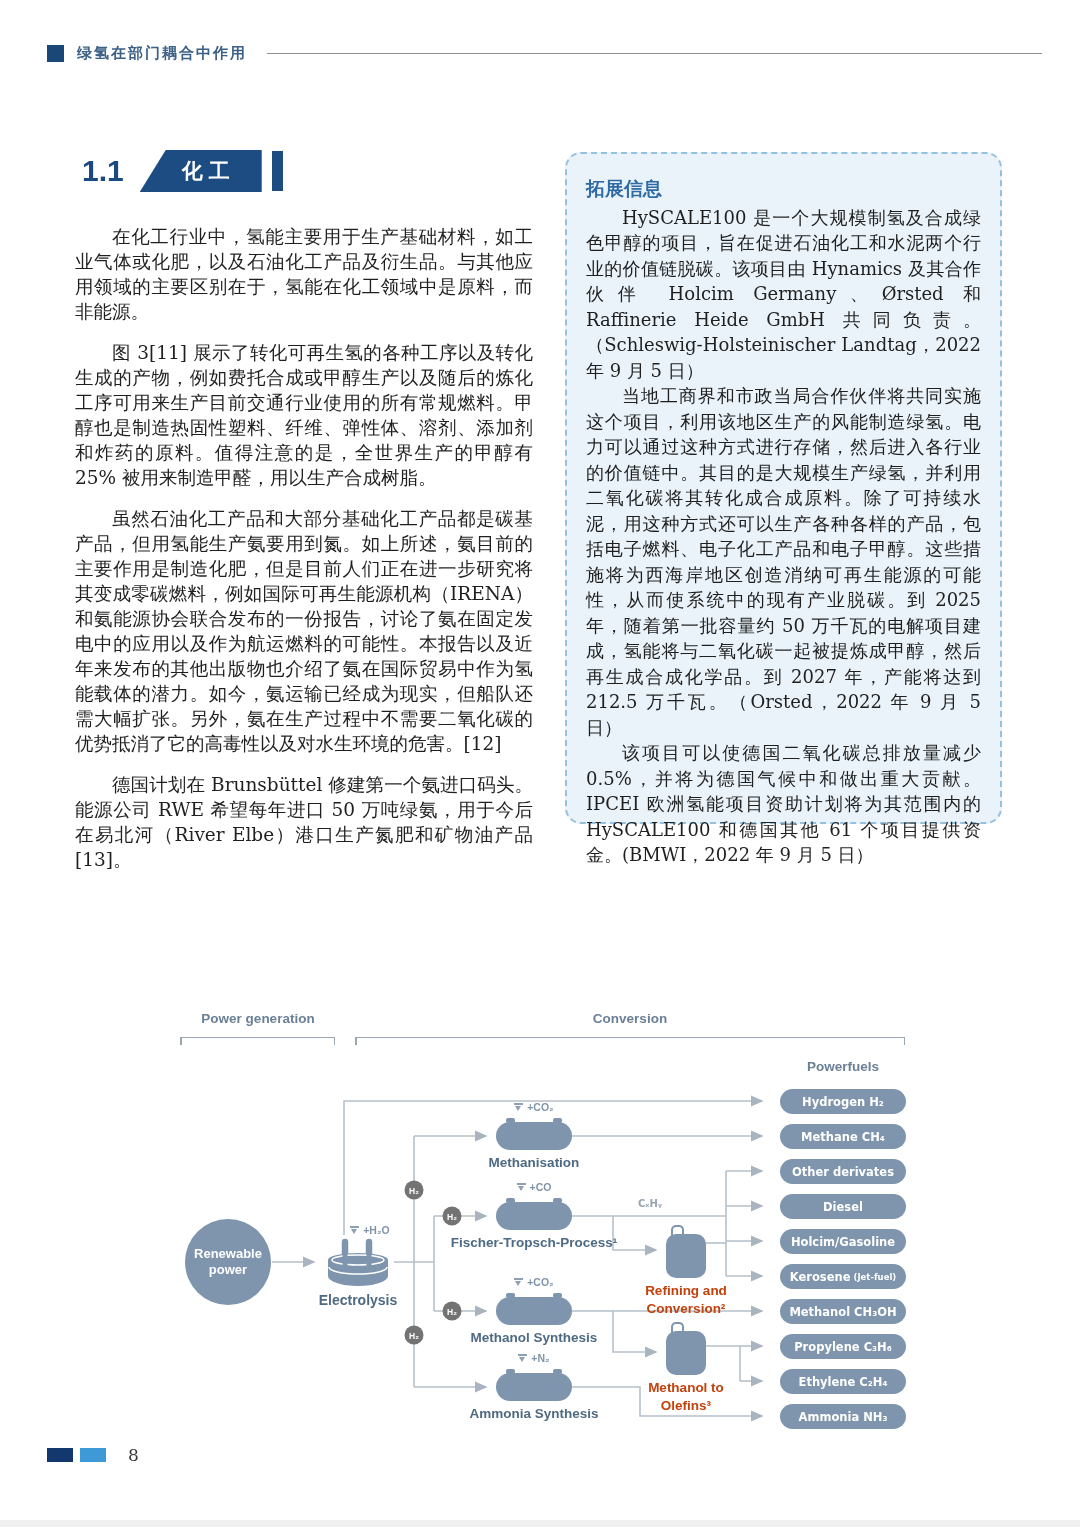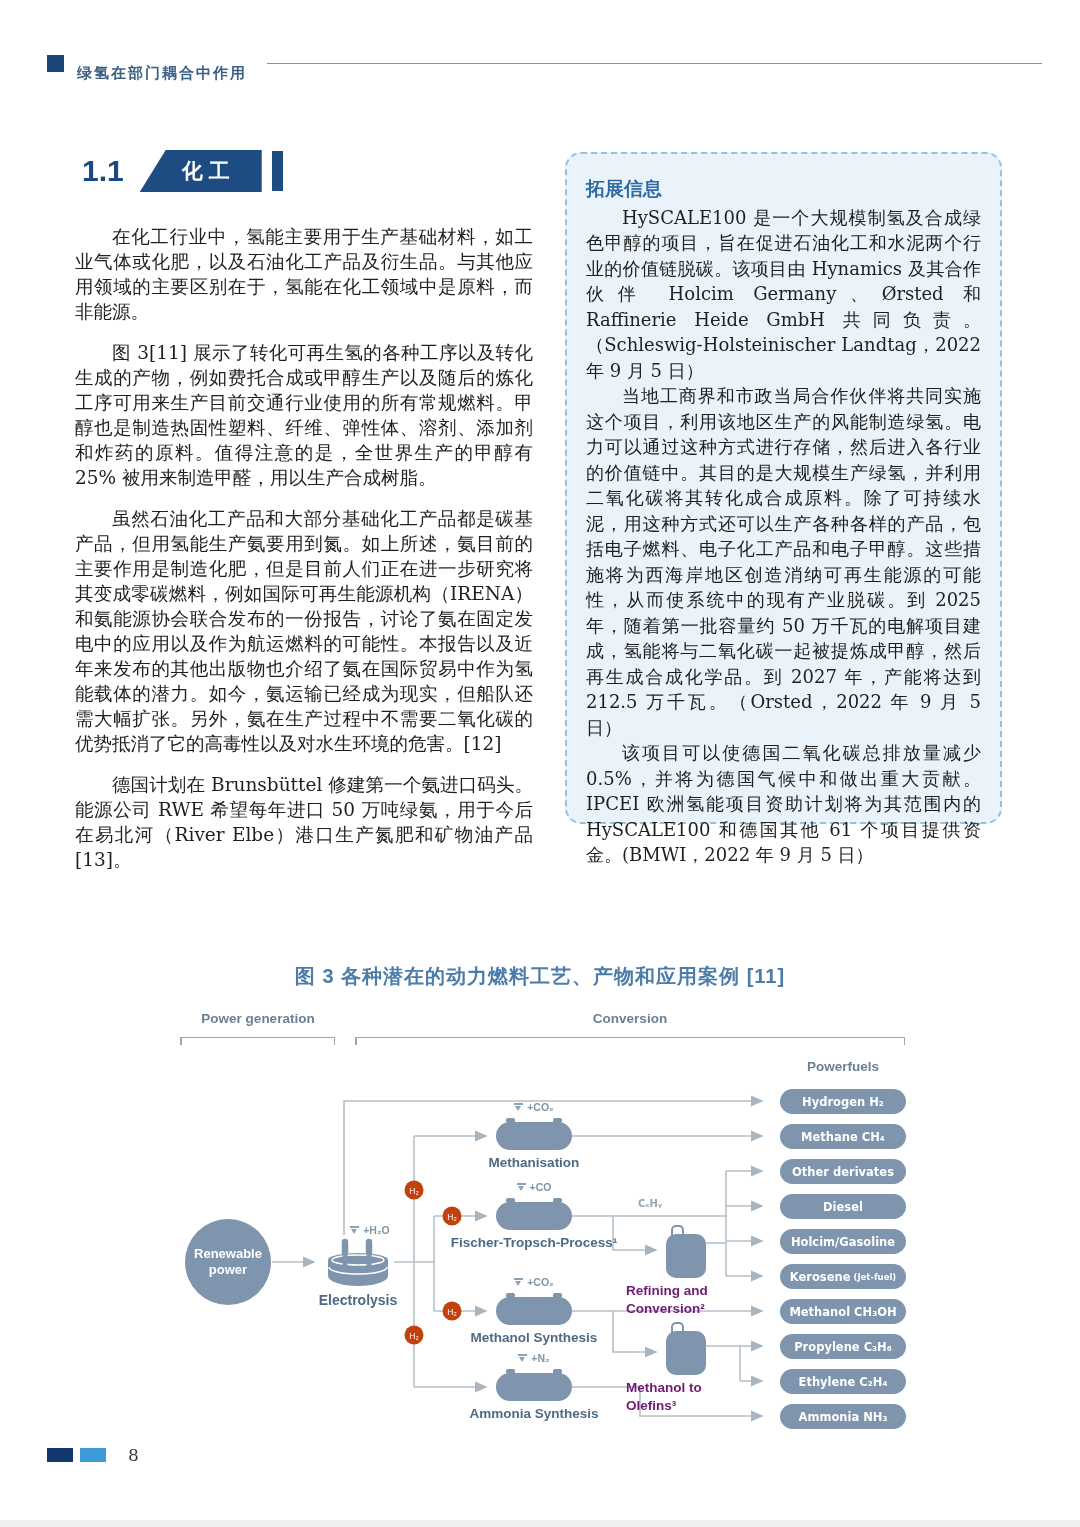--- a/index.html
+++ b/index.html
@@ -4,21 +4,21 @@
 <style>
   html,body { margin:0; padding:0; background:#ffffff; }
   .page {
     position:relative; width:1080px; height:1527px; background:#ffffff;
     font-family:"DejaVu Serif", serif; overflow:hidden;
   }
   
   .header { position:absolute; top:44px; left:47px; right:38px; display:flex; align-items:center; }
   .header-square { width:17px; height:17px; background:#1b4678; flex:0 0 auto; }
   .header-title { margin-left:13px; font-family:Liberation Serif, serif;
-    font-weight:700; font-size:15px; color:#3d6186; letter-spacing:2px; white-space:nowrap;margin-top:20px; }
+    font-weight:700; font-size:15px; color:#3d6186; letter-spacing:2px; white-space:nowrap; }
   .header-rule { flex:1; height:1px; background:#8f8f8f; margin-left:20px; }
 
   
   .section { position:absolute; top:150px; left:82px; display:flex; align-items:center; height:42px; }
   .section-number { font-family:"Liberation Sans","DejaVu Sans",sans-serif; font-weight:700;
     font-size:30px; color:#1a4a80; }
   .section-badge { margin-left:16px; background:#1d4c82; color:#ffffff;
     font-family:"Liberation Sans","DejaVu Sans",sans-serif; font-weight:700; font-size:21px;
     letter-spacing:6px; padding:7px 26px 7px 42px;
     clip-path:polygon(26px 0, 100% 0, 100% 100%, 0 100%); }
@@ -74,25 +74,25 @@
   .t1 { top:117px; } .t2 { top:197px; } .t3 { top:292px; } .t4 { top:368px; }
   .tank-lab { left:434px; width:200px; text-align:center; font-weight:700; font-size:13.5px; color:#4e6a83; }
   .tl1 { top:150px; } .tl2 { top:230px; } .tl3 { top:325px; } .tl4 { top:401px; }
   .feed { width:96px; }
   .f1 { left:486px; top:96px; } .f2 { left:486px; top:176px; } .f3 { left:486px; top:271px; } .f4 { left:486px; top:347px; }
 
   .vessel { left:666px; width:40px; height:44px; border-radius:10px; background:#7e95ad; }
   .vessel::before { content:""; position:absolute; top:-9px; left:5px; width:9px; height:9px;
     border:2.5px solid #7e95ad; border-bottom:none; border-radius:5px 5px 0 0; }
   .v1 { top:229px; } .v2 { top:326px; }
-  .vessel-lab { left:626px; width:120px; font-weight:700; font-size:13.5px; line-height:18px; color:#701a75; }
+  .vessel-lab { left:626px; width:120px; text-align:center; font-weight:700; font-size:13.5px; line-height:18px; color:#c2410c; }
   .vl1 { top:277px; } .vl2 { top:374px; }
 
-  .h2b { width:19px; height:19px; border-radius:50%; background:#c2410c; color:#fff;
-    font-size:8.5px; font-weight:400; display:flex; align-items:center; justify-content:center;
+  .h2b { width:19px; height:19px; border-radius:50%; background:#737373; color:#fff;
+    font-size:8.5px; font-weight:700; display:flex; align-items:center; justify-content:center;
     transform:translate(-50%,-50%); }
   .b1 { left:414px; top:185px; } .b2 { left:414px; top:330px; }
   .b3 { left:452px; top:211px; } .b4 { left:452px; top:306px; }
 
   .ft-out-lab { left:618px; top:193px; width:64px; text-align:center; font-size:10px; font-weight:700; color:#98a5b3;
     font-family:"DejaVu Sans",sans-serif; }
 
   .fuel { left:780px; width:126px; height:25px; border-radius:13px; background:#7e95ad;
     color:#fff; display:flex; align-items:center; justify-content:center; gap:3px;
     font-family:"DejaVu Sans",sans-serif; font-weight:700; font-size:11.5px; }
@@ -133,21 +133,20 @@
     <p>德国计划在 Brunsbüttel 修建第一个氨进口码头。能源公司 RWE 希望每年进口 50 万吨绿氨，用于今后在易北河（River Elbe）港口生产氮肥和矿物油产品 [13]。</p>
   </div>
 
   <aside class="infobox">
     <div class="infobox-title">拓展信息</div>
     <p>HySCALE100 是一个大规模制氢及合成绿色甲醇的项目，旨在促进石油化工和水泥两个行业的价值链脱碳。该项目由 Hynamics 及其合作伙伴 Holcim Germany、Ørsted 和 Raffinerie Heide GmbH 共同负责。（Schleswig-Holsteinischer Landtag，2022 年 9 月 5 日）</p>
     <p>当地工商界和市政当局合作伙伴将共同实施这个项目，利用该地区生产的风能制造绿氢。电力可以通过这种方式进行存储，然后进入各行业的价值链中。其目的是大规模生产绿氢，并利用二氧化碳将其转化成合成原料。除了可持续水泥，用这种方式还可以生产各种各样的产品，包括电子燃料、电子化工产品和电子甲醇。这些措施将为西海岸地区创造消纳可再生能源的可能性，从而使系统中的现有产业脱碳。到 2025 年，随着第一批容量约 50 万千瓦的电解项目建成，氢能将与二氧化碳一起被提炼成甲醇，然后再生成合成化学品。到 2027 年，产能将达到 212.5 万千瓦。（Orsted，2022 年 9 月 5 日）</p>
     <p>该项目可以使德国二氧化碳总排放量减少 0.5%，并将为德国气候中和做出重大贡献。IPCEI 欧洲氢能项目资助计划将为其范围内的 HySCALE100 和德国其他 61 个项目提供资金。(BMWI，2022 年 9 月 5 日）</p>
   </aside>
 
-  <div class="figure-caption">图 3 各种潜在的动力燃料工艺、产物和应用案例 [11]</div>
 
   <div class="diagram">
 
     <svg class="connectors" viewBox="0 0 1080 450">
       <defs>
         <marker id="arr" markerWidth="9" markerHeight="8" refX="7" refY="3.5" orient="auto">
           <path d="M0,0 L8,3.5 L0,7 z" fill="#aab4bf"></path>
         </marker>
       </defs>
       <g stroke="#b6c0ca" stroke-width="1.6" fill="none">

